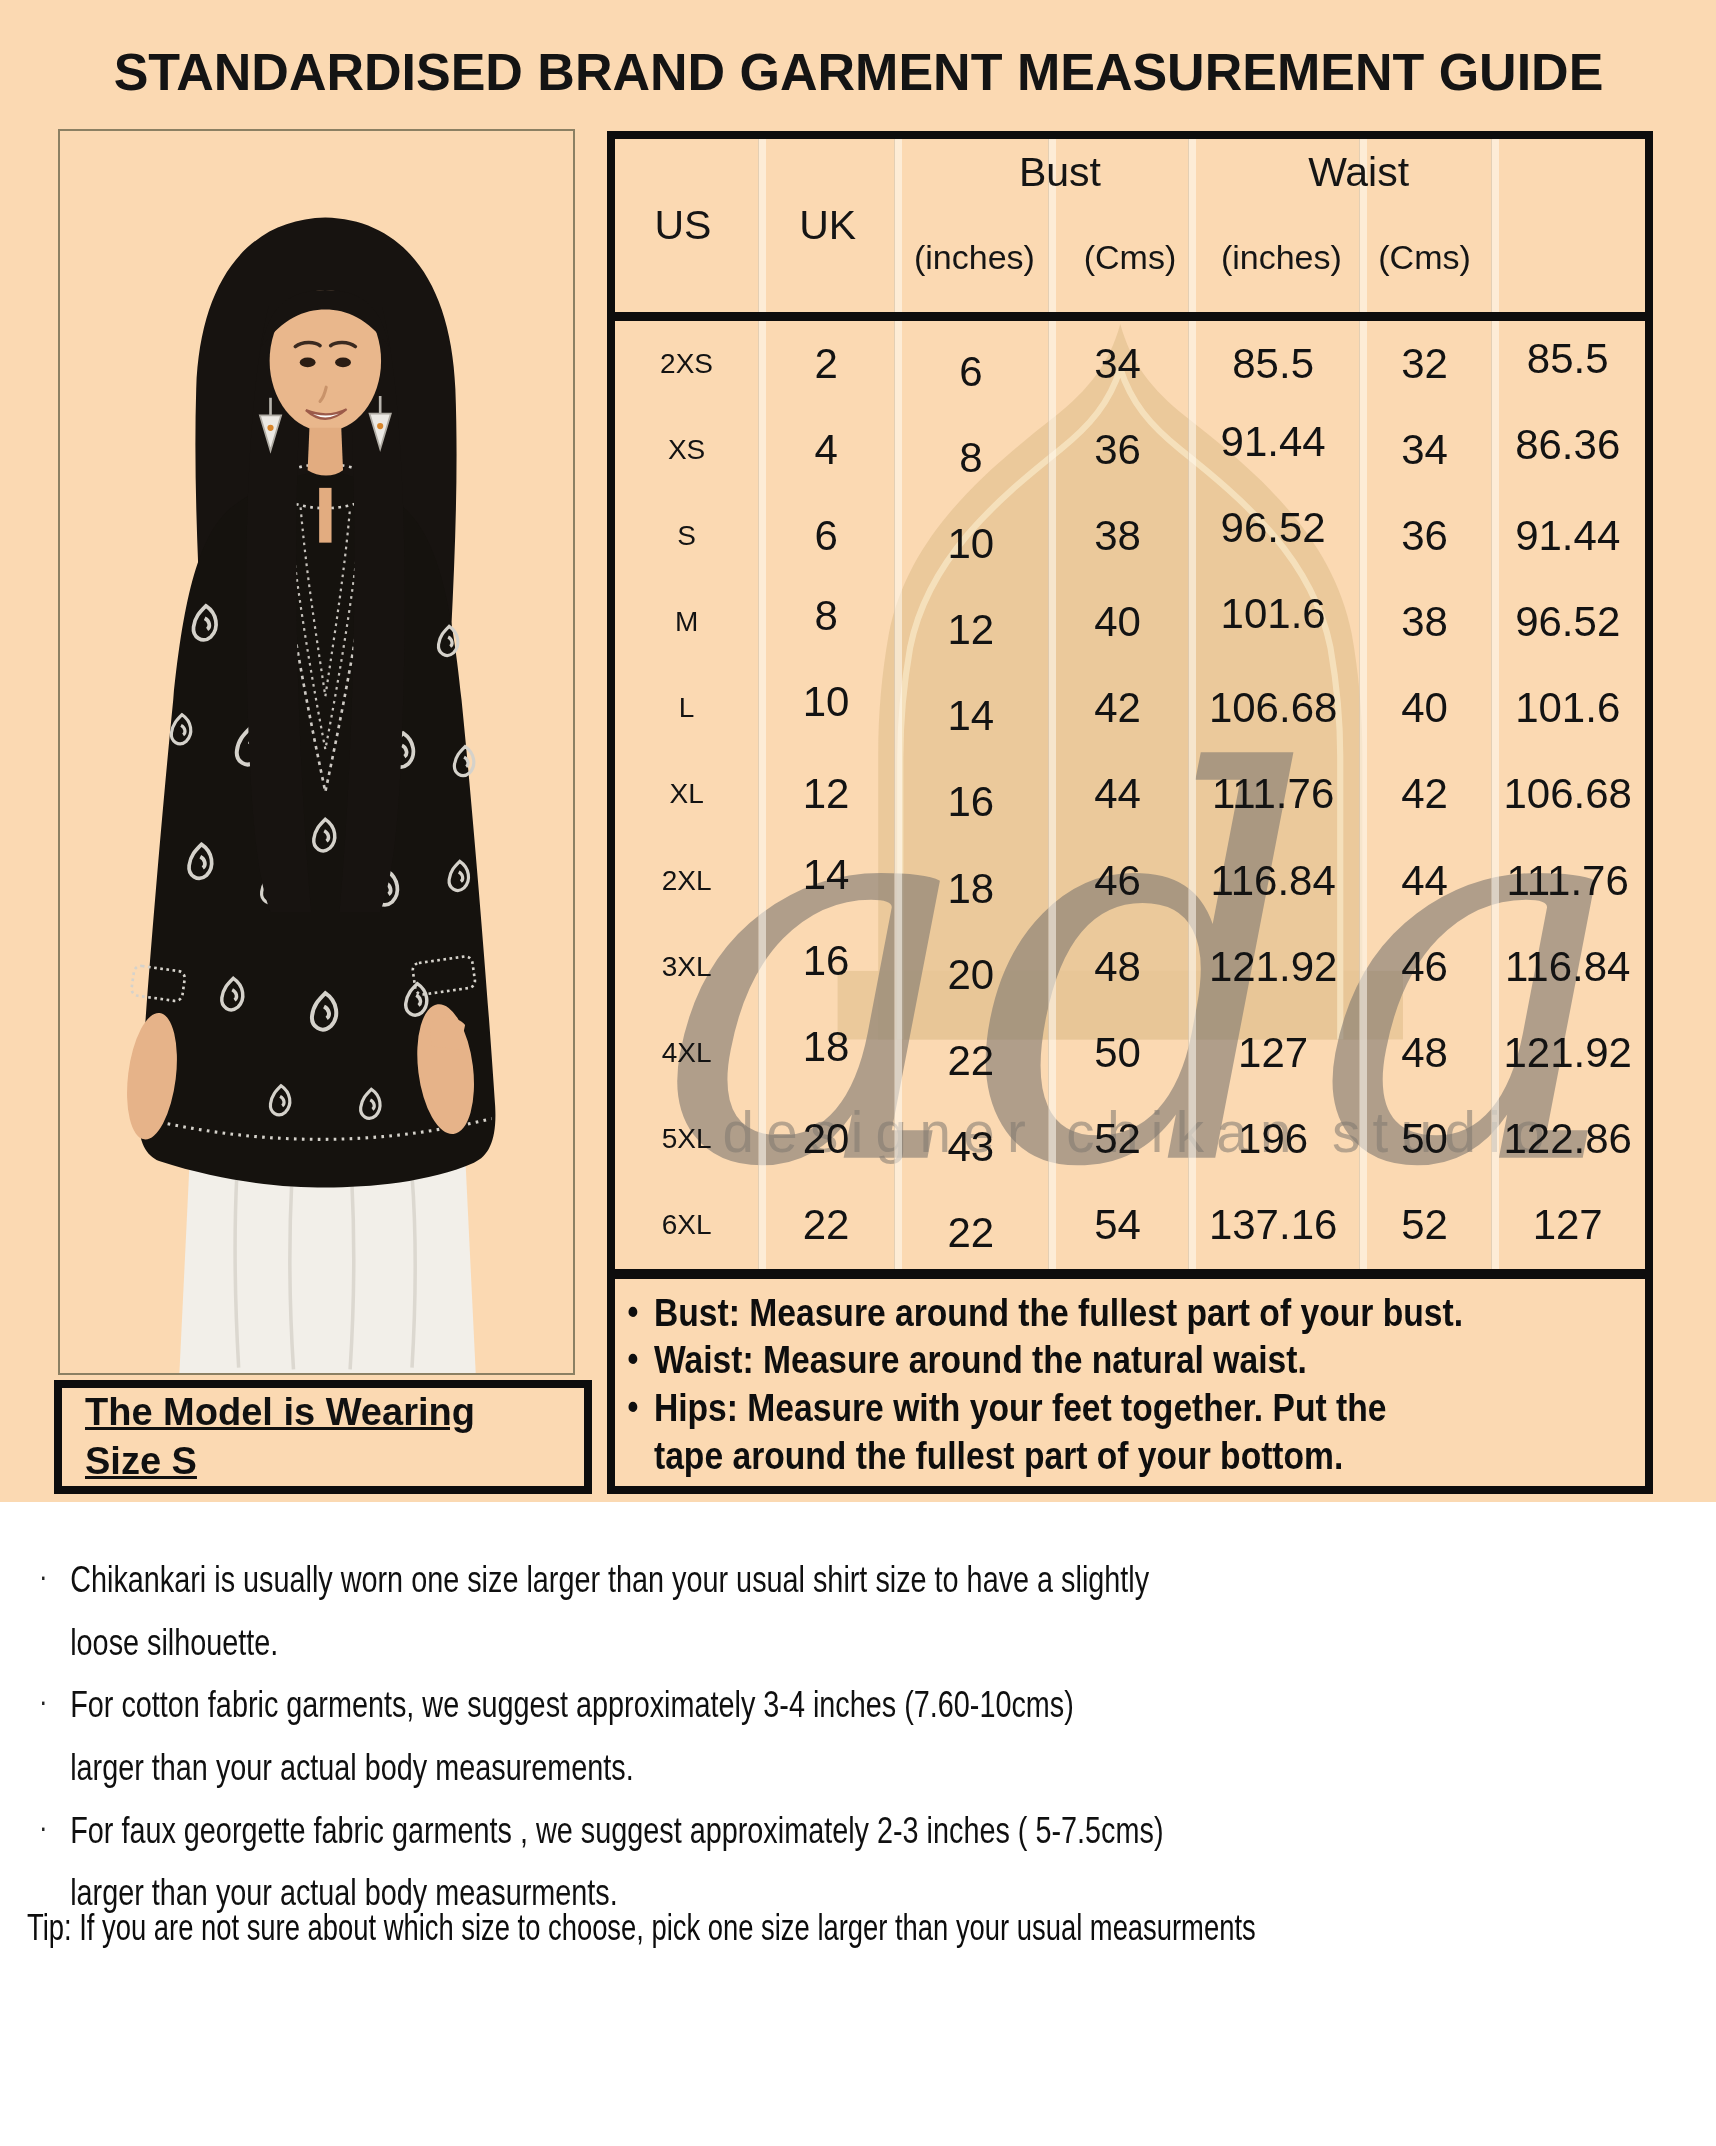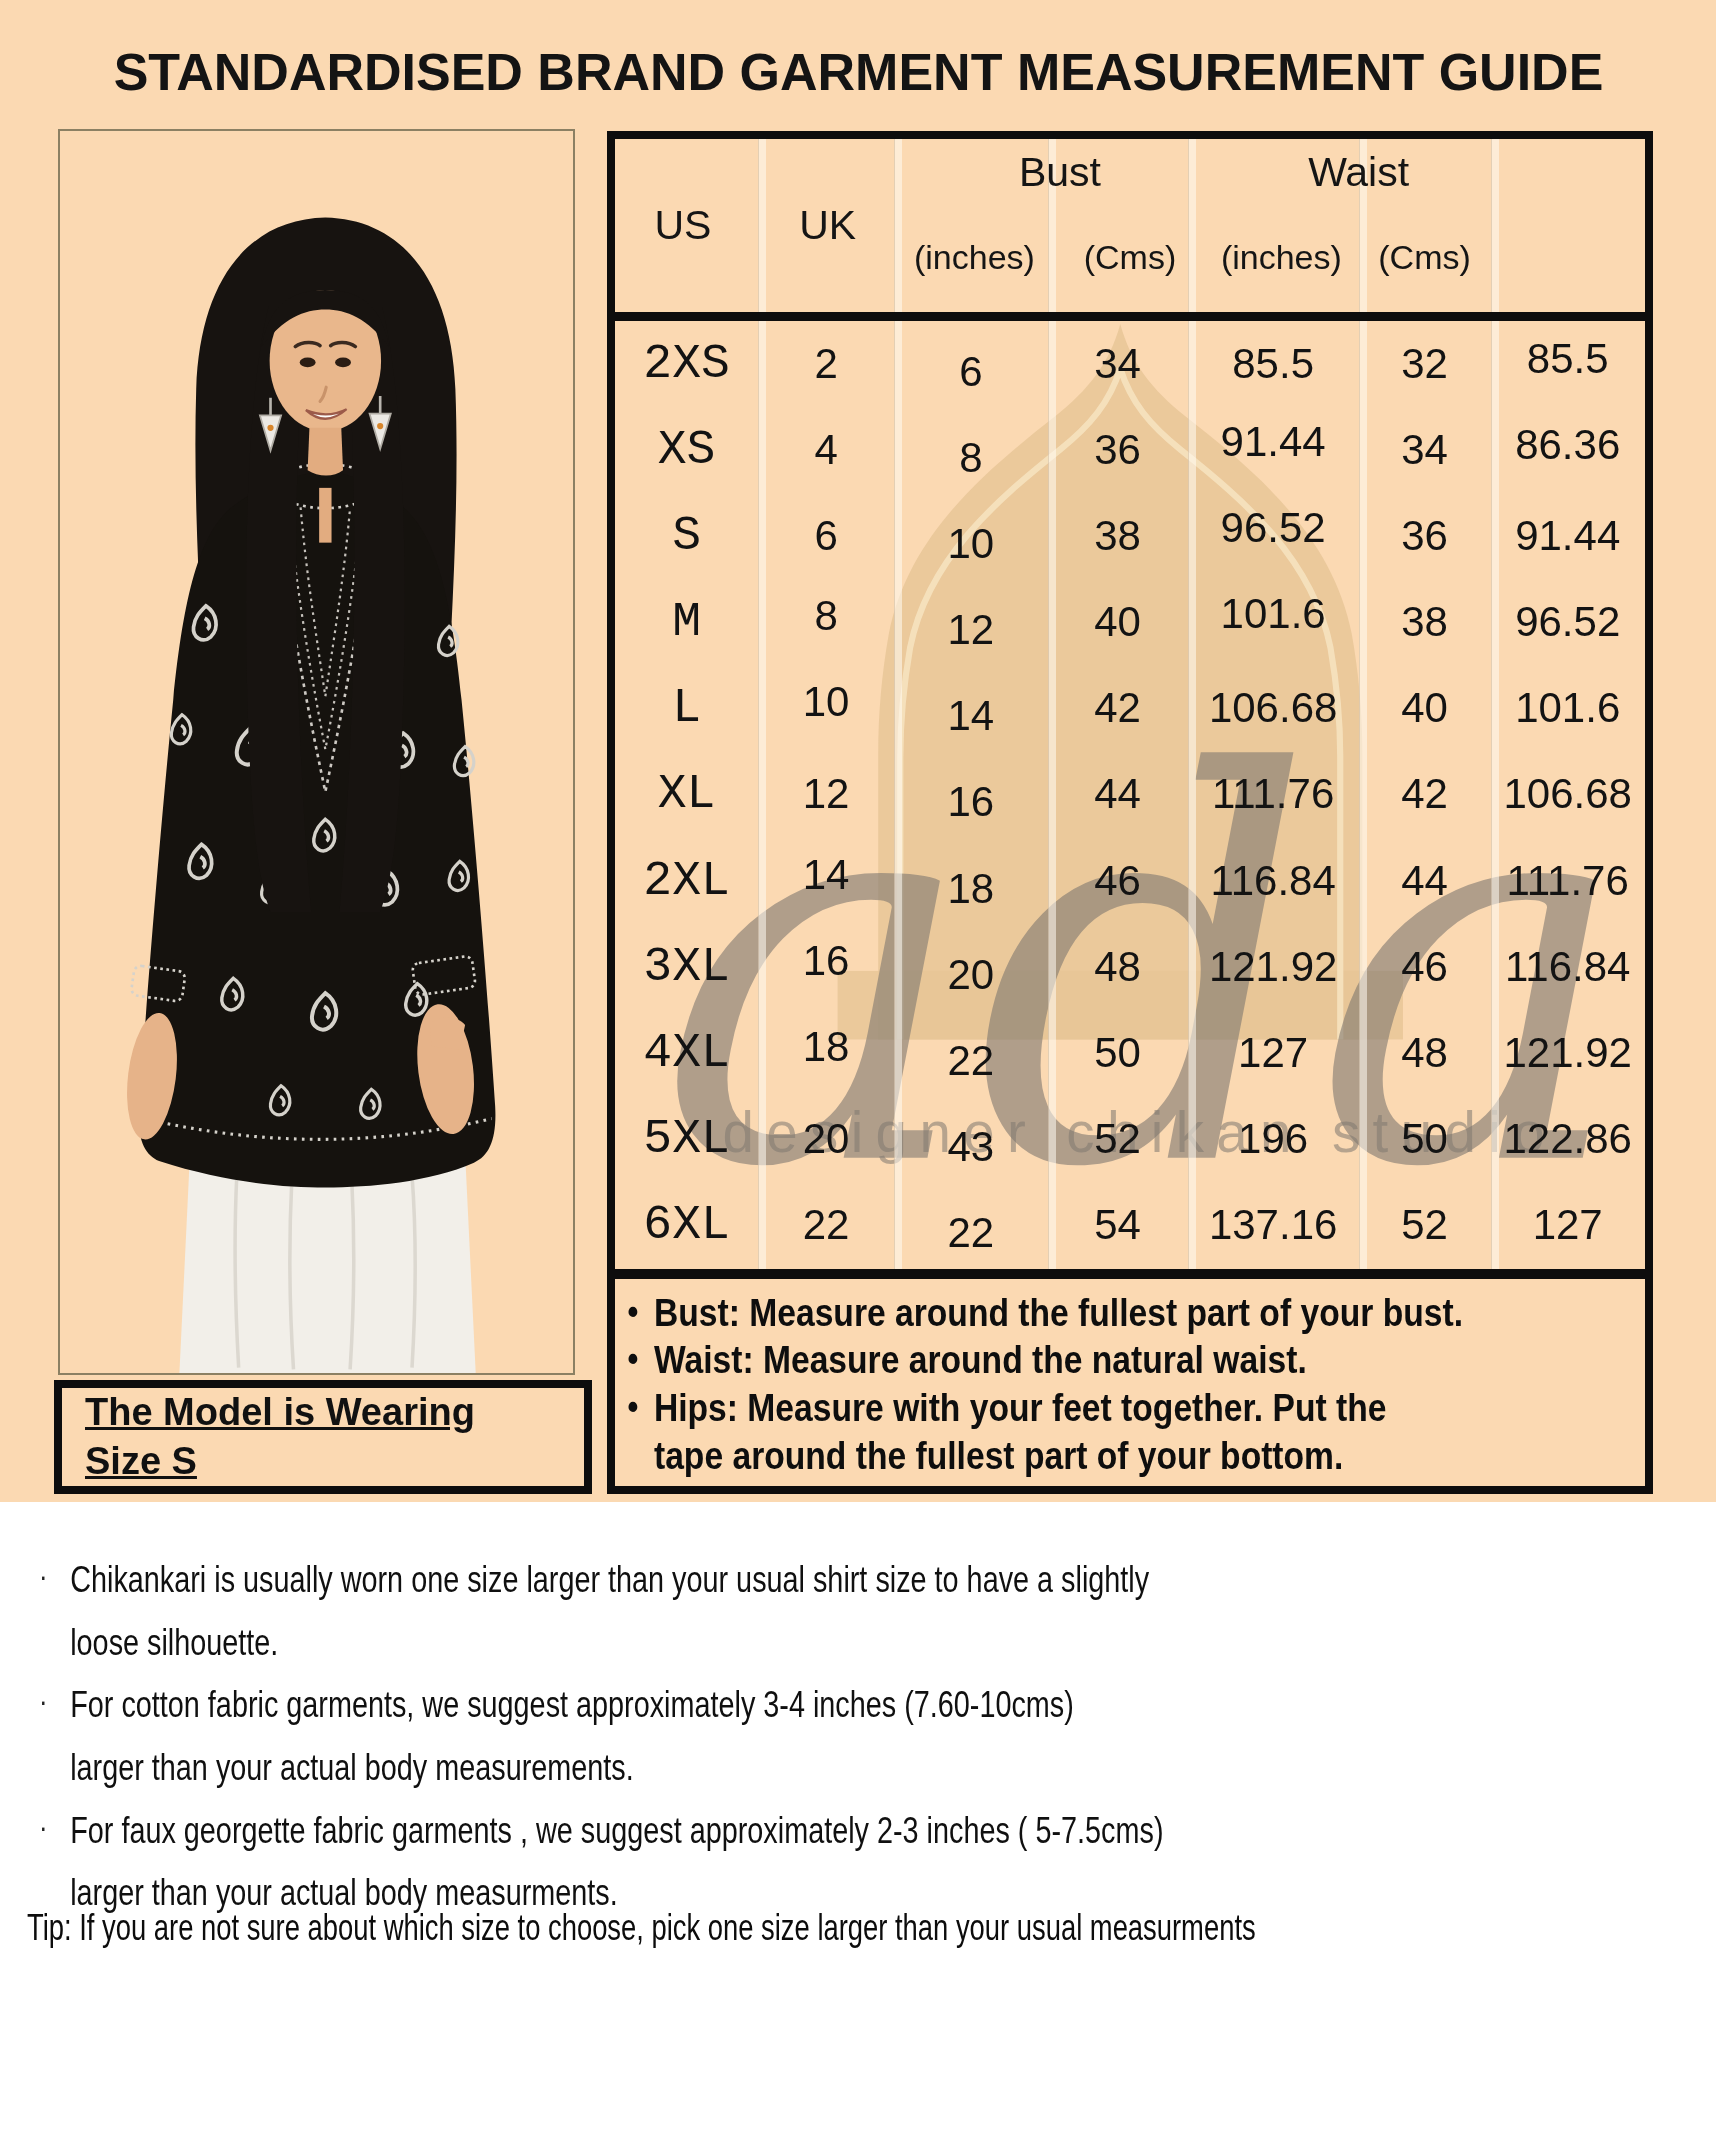--- a/index.html
+++ b/index.html
@@ -44,21 +44,21 @@
   .hsub{display:flex;height:74px;font-size:34px;}
   .hsub span{display:flex;align-items:flex-start;justify-content:center;}
   .hg4 .s1{width:45.03%;} .hg4 .s2{width:54.97%;}
   .hg5 .s1{width:46.04%;} .hg5 .s2{width:53.96%;}
   .tbody{
     position:relative;z-index:3;display:grid;height:947px;
     grid-template-columns:13.9% 13.2% 14.9% 13.6% 16.6% 12.8% 15.0%;
     grid-auto-rows:1fr;
   }
   .td{display:flex;align-items:center;justify-content:center;font-size:42px;color:#131313;}
-  .td.c1{font-size:48px;font-family:Liberation Mono, monospace;}
+  .td.c1{font-size:28px;}
   .tbody .c3{transform:translateY(8px);}
   .trow-m .c2,.trow-l .c2,.trow-2xl .c2,.trow-3xl .c2,.trow-4xl .c2{transform:translateY(-6.2px);}
   .trow-xs .c5,.trow-s .c5,.trow-m .c5{transform:translateY(-8px);}
   .trow-2xs .c7,.trow-xs .c7{transform:translateY(-5.3px);}
   
   .trow{display:contents;}
   
   .notes-box{
     position:absolute;left:607px;top:1269px;width:1046px;height:225px;box-sizing:border-box;
     border:8.8px solid #0d0d0d;border-top:10.6px solid #0d0d0d;background:#fbd9b2;overflow:hidden;

